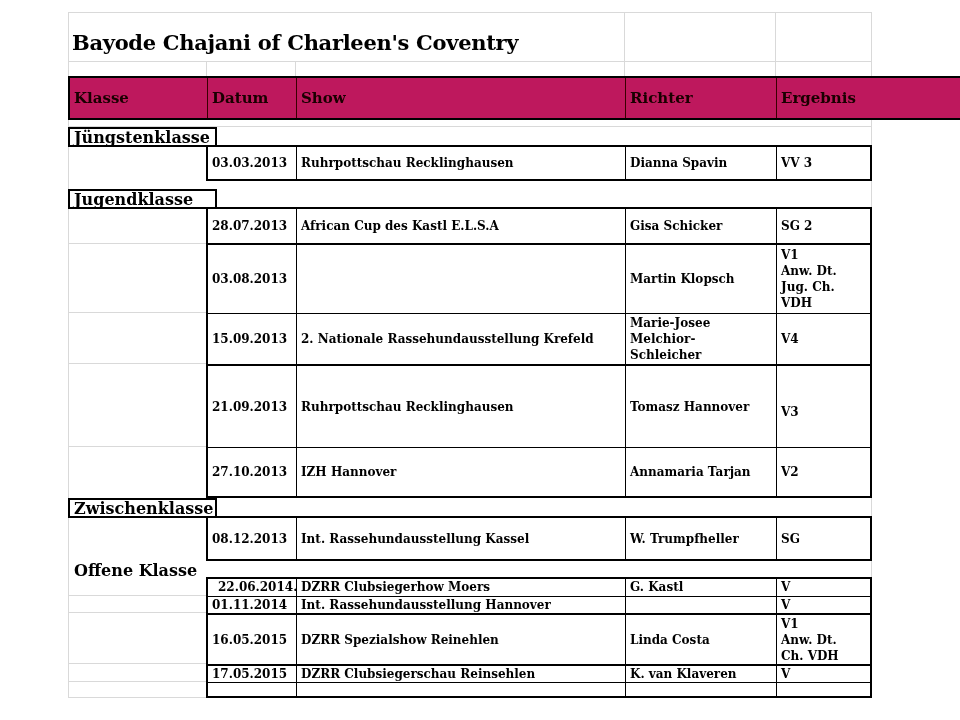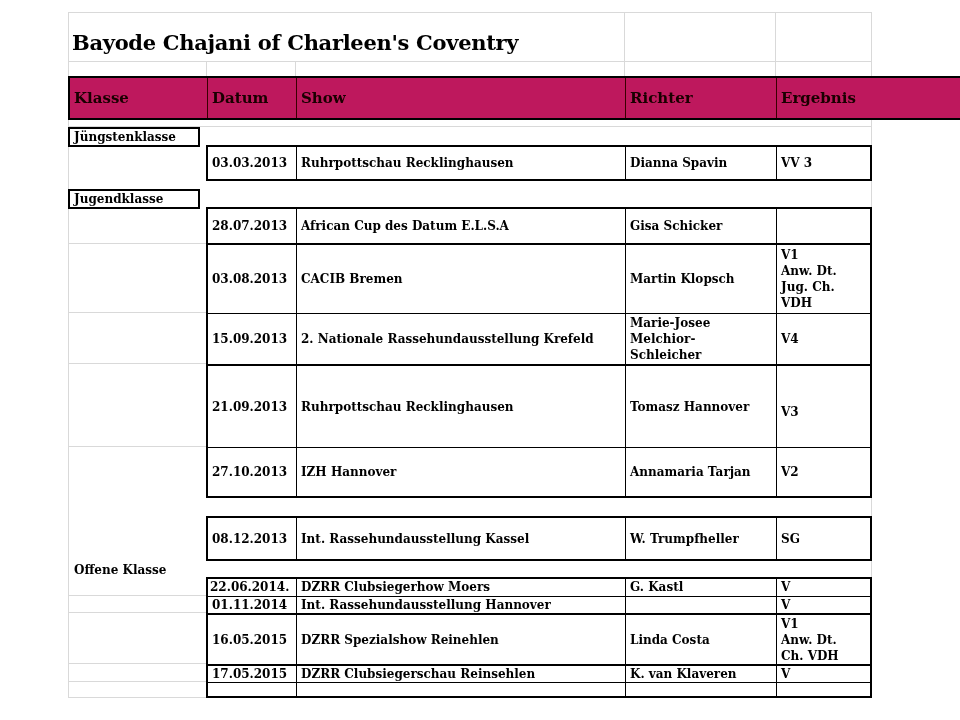--- a/index.html
+++ b/index.html
@@ -7,22 +7,22 @@
          font-family: "DejaVu Serif", "Liberation Serif", serif; color: #000; }
   .sheet { position: absolute; left: 0; top: 0; width: 960px; height: 720px; }
   .gl { position: absolute; background: #d9d9d9; }
   .title { position: absolute; left: 72px; top: 30px; font-size: 21px; font-weight: bold;
            font-family: "DejaVu Serif", serif; letter-spacing: -0.3px; }
   .hdr { position: absolute; left: 68px; top: 76px; width: 911px; height: 44px;
          background: #be185d; border: 2px solid #000; box-sizing: border-box; }
   .hdr-cell { position: absolute; top: 0; height: 40px; display: flex; align-items: center;
               font-weight: bold; font-size: 15px; color: #1a0000; padding-left: 4px; box-sizing: border-box; }
   .hdr-div { position: absolute; top: 0; width: 1px; height: 40px; background: #3a0000; }
-  .cls { position: absolute; left: 68px; width: 132px; box-sizing: border-box; border: 2px solid #000;
-         font-weight: bold; font-size: 12px; display: flex; align-items: center; padding-left: 4px; }
+  .cls { position: absolute; left: 68px; width: 149px; box-sizing: border-box; border: 2px solid #000;
+         font-weight: bold; font-size: 16px; display: flex; align-items: center; padding-left: 4px; }
   .blk { position: absolute; left: 206px; width: 666px; box-sizing: border-box; border: 2px solid #000; }
   .row { position: absolute; left: 0; width: 100%; }
   .rowline { position: absolute; left: 0; width: 100%; height: 1px; background: #000; }
   .rowline.thick { height: 2px; }
   .vdiv { position: absolute; top: 0; bottom: 0; width: 1px; background: #000; }
   .c { position: absolute; top: 0; bottom: 0; display: flex; align-items: center; padding-left: 4px;
        box-sizing: border-box; font-weight: bold; font-size: 12px; line-height: 16px; white-space: pre-line; }
   .c.top { align-items: flex-start; padding-top: 2px; }
 </style>
 </head>
@@ -69,27 +69,27 @@
   </div>
   <div class="gl" style="left:68px;top:147px;width:1px;height:33px"></div>
 
   <div class="cls" style="top:189px;height:20px">Jugendklasse</div>
   <div class="blk" style="top:207px;height:291px">
     <div class="vdiv" style="left:88px"></div>
       <div class="vdiv" style="left:417px"></div>
       <div class="vdiv" style="left:568px"></div>
     <div class="row" style="top:0;height:34px">
       <div class="c" style="left:0;width:88px">28.07.2013</div>
-      <div class="c" style="left:89px;width:328px">African Cup des Datum E.L.S.A</div>
+      <div class="c" style="left:89px;width:328px">African Cup des Kastl E.L.S.A</div>
       <div class="c" style="left:418px;width:150px">Gisa Schicker</div>
+      <div class="c" style="left:569px;width:95px">SG 2</div>
     </div>
     <div class="rowline thick" style="top:34px"></div>
     <div class="row" style="top:36px;height:68px">
       <div class="c" style="left:0;width:88px">03.08.2013</div>
-      <div class="c" style="left:89px;width:328px">CACIB Bremen</div>
       <div class="c" style="left:418px;width:150px">Martin Klopsch</div>
       <div class="c" style="left:569px;width:95px">V1
 Anw. Dt.
 Jug. Ch.
 VDH</div>
     </div>
     <div class="rowline" style="top:104px"></div>
     <div class="row" style="top:105px;height:50px">
       <div class="c" style="left:0;width:88px">15.09.2013</div>
       <div class="c" style="left:89px;width:328px">2. Nationale Rassehundausstellung Krefeld</div>
@@ -112,40 +112,41 @@
       <div class="c" style="left:418px;width:150px">Annamaria Tarjan</div>
       <div class="c" style="left:569px;width:95px">V2</div>
     </div>
   </div>
   <div class="gl" style="left:68px;top:209px;width:1px;height:288px"></div>
   <div class="gl" style="left:68px;top:243px;width:138px;height:1px"></div>
   <div class="gl" style="left:68px;top:312px;width:138px;height:1px"></div>
   <div class="gl" style="left:68px;top:363px;width:138px;height:1px"></div>
   <div class="gl" style="left:68px;top:446px;width:138px;height:1px"></div>
 
+  <div class="cls" style="top:498px;height:20px">Zwischenklasse</div>
   <div class="blk" style="top:516px;height:45px">
     <div class="vdiv" style="left:88px"></div>
       <div class="vdiv" style="left:417px"></div>
       <div class="vdiv" style="left:568px"></div>
     <div class="row" style="top:0;height:41px">
       <div class="c" style="left:0;width:88px">08.12.2013</div>
       <div class="c" style="left:89px;width:328px">Int. Rassehundausstellung Kassel</div>
       <div class="c" style="left:418px;width:150px">W. Trumpfheller</div>
       <div class="c" style="left:569px;width:95px">SG</div>
     </div>
   </div>
   <div class="gl" style="left:68px;top:518px;width:1px;height:42px"></div>
 
   <div class="cls" style="top:561px;height:18px;border:none;padding-left:6px">Offene Klasse</div>
   <div class="blk" style="top:577px;height:121px">
     <div class="vdiv" style="left:88px"></div>
       <div class="vdiv" style="left:417px"></div>
       <div class="vdiv" style="left:568px"></div>
     <div class="row" style="top:0;height:16px">
-      <div class="c" style="left:0;width:88px;padding-left:2px">22.06.2014.</div>
+      <div class="c" style="left:0;width:88px;padding-left:10px">22.06.2014.</div>
       <div class="c" style="left:89px;width:328px">DZRR Clubsiegerhow Moers</div>
       <div class="c" style="left:418px;width:150px">G. Kastl</div>
       <div class="c" style="left:569px;width:95px">V</div>
     </div>
     <div class="rowline" style="top:17px"></div>
     <div class="row" style="top:18px;height:16px">
       <div class="c" style="left:0;width:88px">01.11.2014</div>
       <div class="c" style="left:89px;width:328px">Int. Rassehundausstellung Hannover</div>
       <div class="c" style="left:418px;width:150px"></div>
       <div class="c" style="left:569px;width:95px">V</div>

